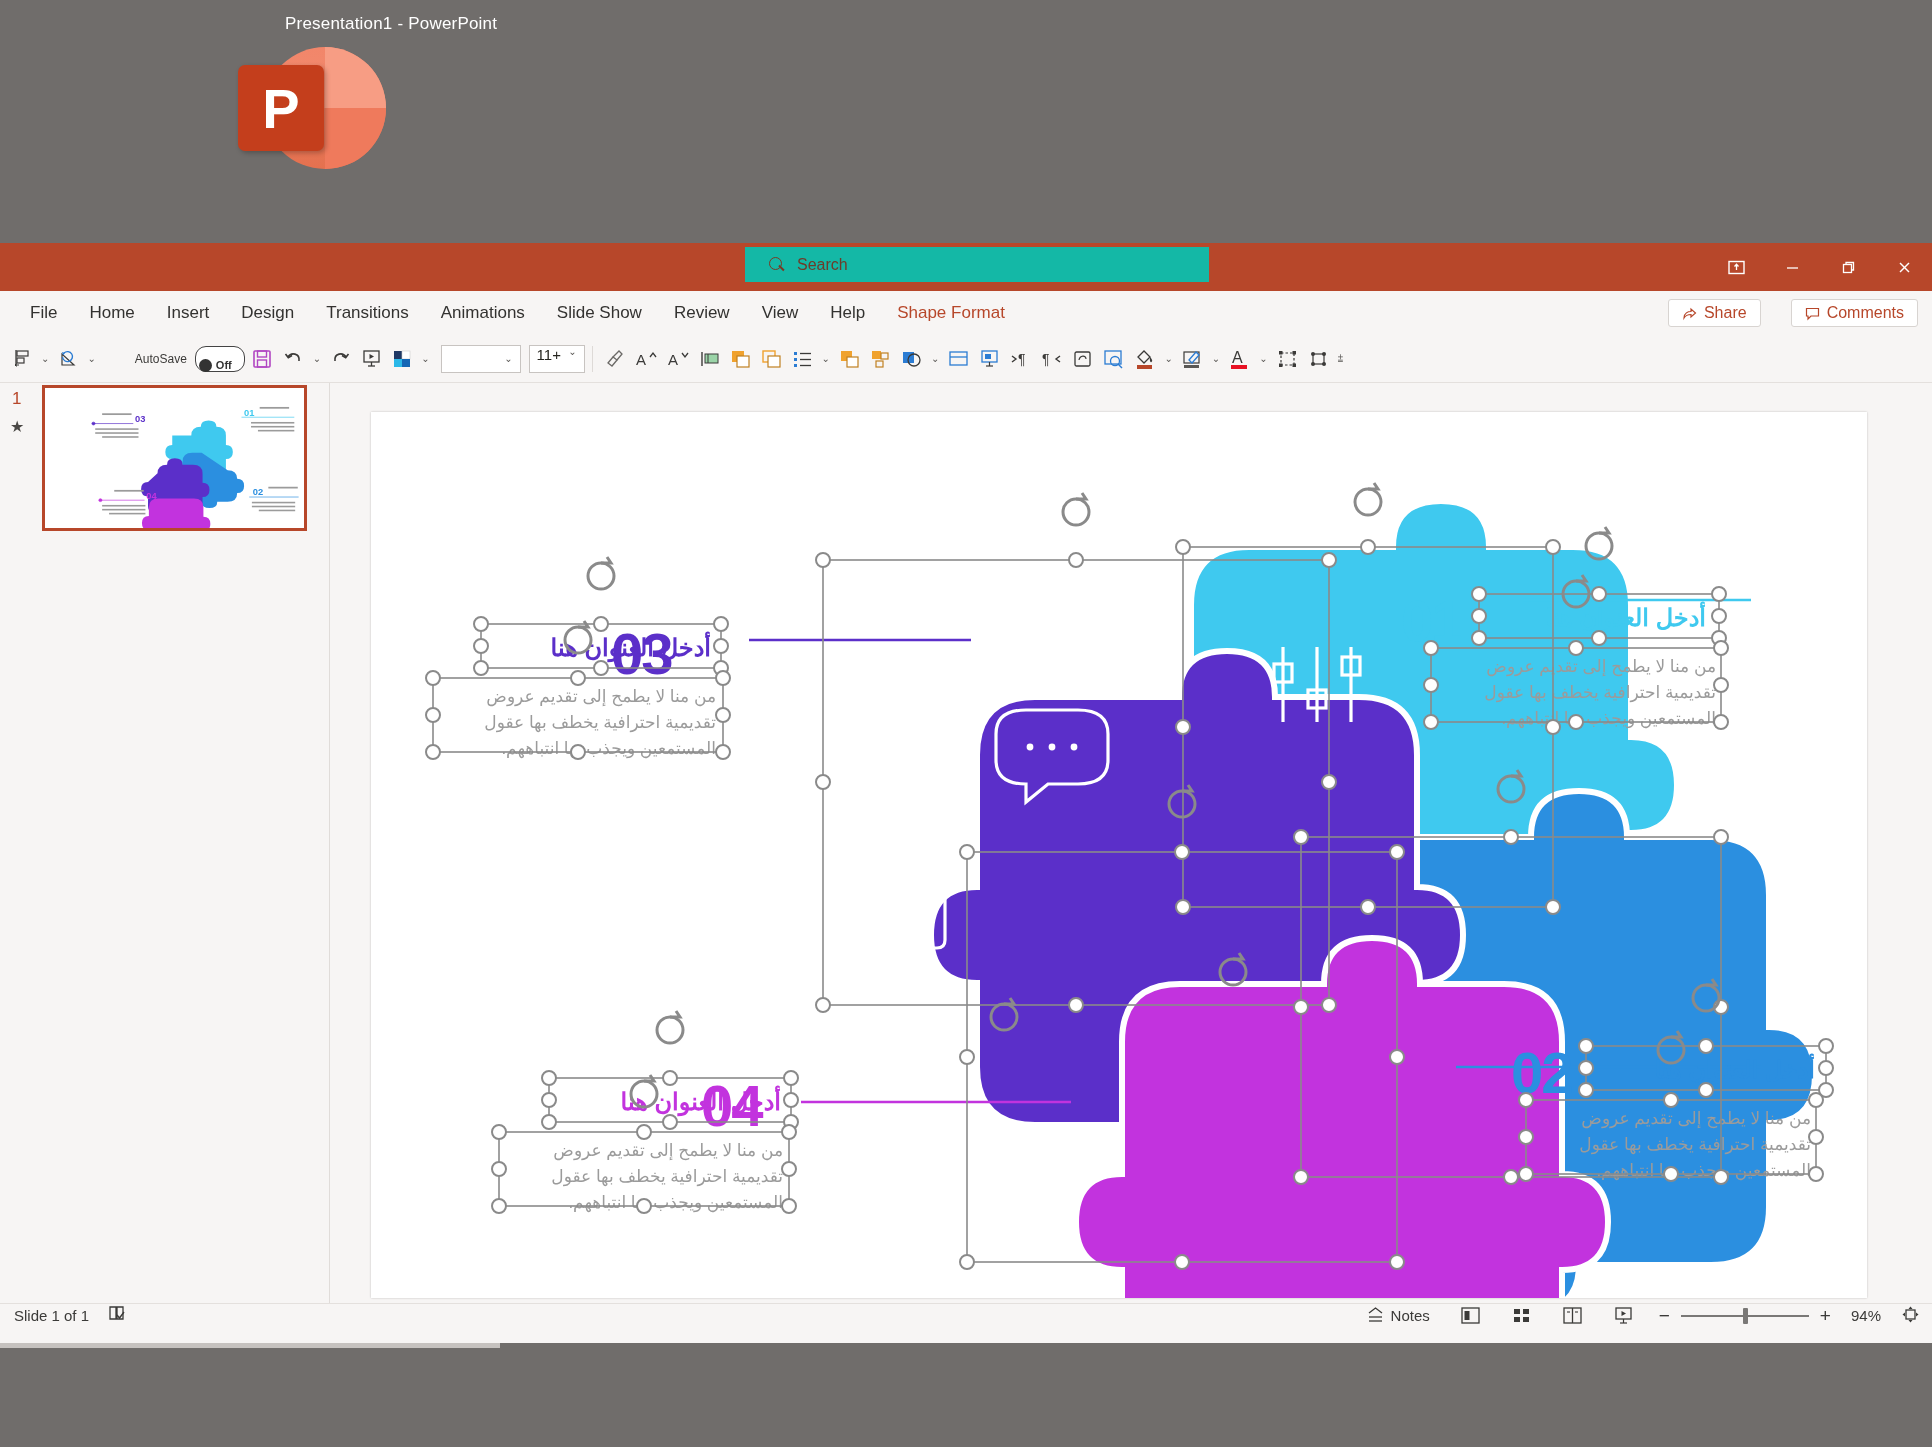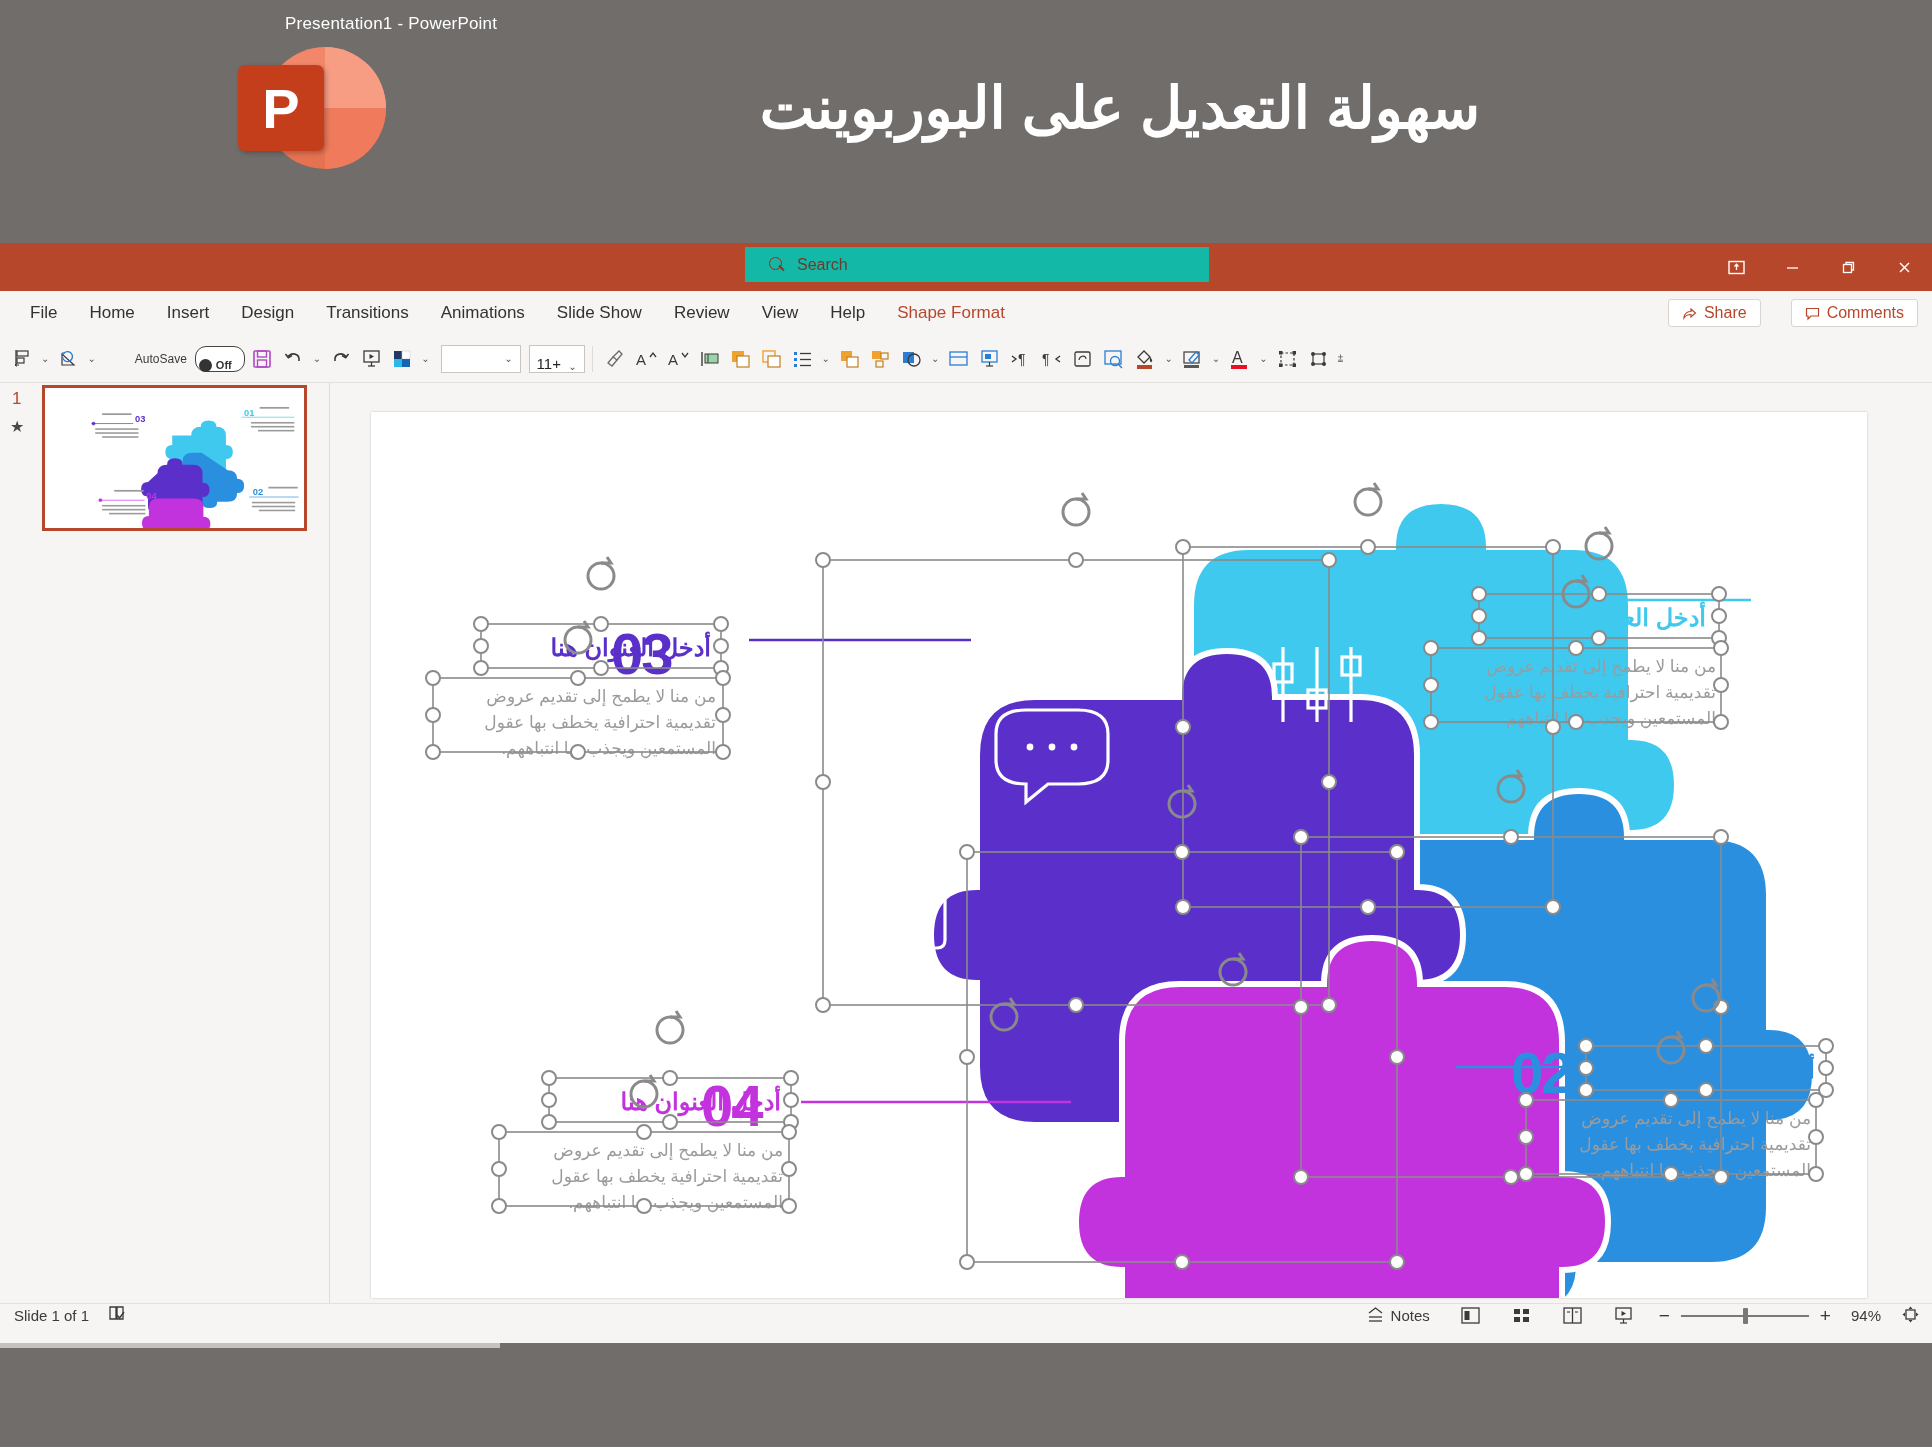--- a/index.html
+++ b/index.html
@@ -136,21 +136,21 @@
   }
   .toggle .knob { width: 13px; height: 13px; border-radius: 50%; background: #333; }
   .toggle .lbl { font-size: 11px; color: #333; font-weight: bold; }
   .fontbox {
     width: 80px; height: 28px; border: 1px solid #c8c4c1; background: #fff;
     display: flex; align-items: center; justify-content: flex-end;
     padding-right: 4px; cursor: pointer; margin-left: 6px;
   }
   .sizebox {
     width: 56px; height: 28px; border: 1px solid #c8c4c1; background: #fff;
-    display: flex; align-items: flex-end; justify-content: space-between;
+    display: flex; align-items: flex-start; justify-content: space-between;
     padding: 0 4px 0 7px; cursor: pointer; margin-left: 6px;
     font-size: 15px; color: #26251f;
   }
   .sep { width: 1px; height: 26px; background: #dedad7; margin: 0 5px; }
 
   
   .workspace {
     position: absolute; left: 0; top: 383px; width: 1932px; height: 920px;
     background: #f7f5f4;
   }
@@ -223,21 +223,20 @@
 </head>
 <body>
 
 <div class="banner">
   <div class="ppt-logo">
     <div class="ppt-circle">
       <div class="ppt-circle-inner"></div>
     </div>
     <div class="ppt-square">P</div>
   </div>
-  <div class="banner-title">سهولة التعديل على البوربوينت</div>
 </div>
 
 <div class="titlebar"></div>
 <div class="titlebar-text">Presentation1  -  PowerPoint</div>
 
 <div class="search-box">
   <span class="mag"></span>
   <span>Search</span>
 </div>
 

